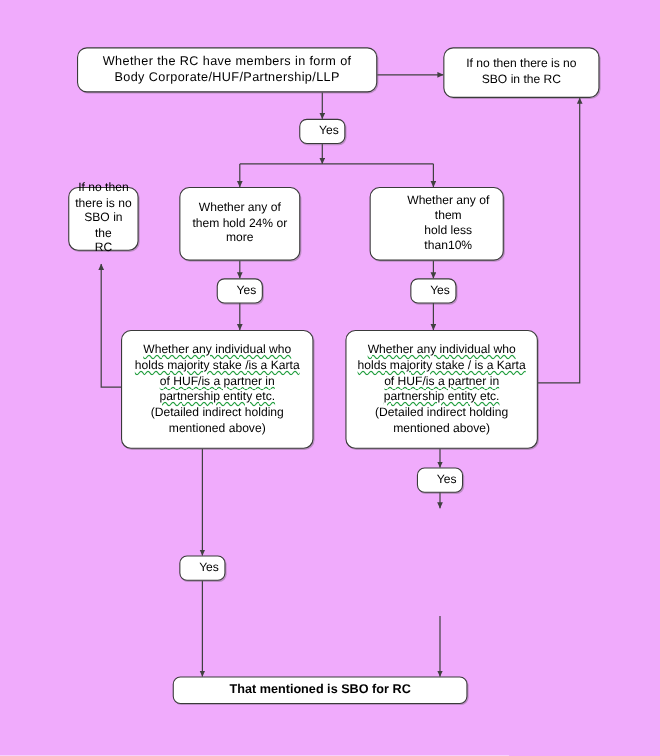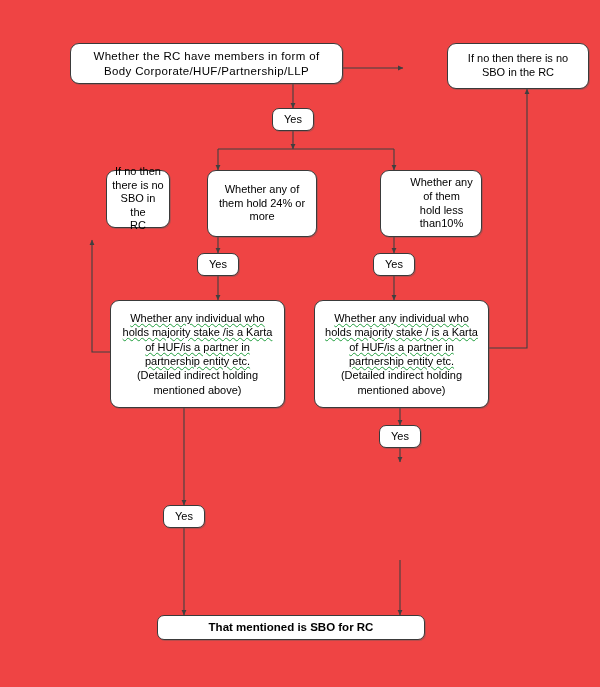--- a/index.html
+++ b/index.html
@@ -7,21 +7,21 @@
     padding: 0;
     background: #ffffff;
   }
   body {
     font-family: "Liberation Sans", sans-serif;
   }
   #canvas {
     position: relative;
     width: 600px;
     height: 687px;
-    background: #ef4444;
+    background: #f0abfc;
     overflow: hidden;
   }
   #wires {
     position: absolute;
     left: 0;
     top: 0;
     width: 600px;
     height: 687px;
     pointer-events: none;
   }
@@ -39,22 +39,22 @@
     line-height: 1.23;
     z-index: 2;
     box-shadow: 1px 1px 0 rgba(90,90,90,0.35);
   }
   .node .txt {
     display: block;
     padding: 0 5px;
     white-space: pre-line;
   }
   .n-top-question { font-size: 11.5px; letter-spacing: .35px; }
-  .n-plain { font-size: 11px; margin-left: 44px; }
-  .n-yes { font-size: 11px; border-radius: 7px; }
+  .n-plain { font-size: 11px; }
+  .n-yes { font-size: 11px; border-radius: 7px; justify-content: flex-end; }
   .n-final { font-size: 11.5px; font-weight: bold; border-radius: 7px; }
   .n-detail { font-size: 11px; line-height: 1.30; }
 
   
   .sq-green {
     text-decoration: underline;
     text-decoration-color: #1f9d3c;
     text-decoration-style: wavy;
     text-decoration-thickness: 1px;
     text-underline-offset: 1px;
@@ -129,21 +129,21 @@
 SBO in the
 RC</span>
   </div>
 
   <div class="node n-plain" style="left:163px; top:170px; width:110px; height:67px;">
     <span class="txt">Whether any of
 them hold 24% or
 more</span>
   </div>
 
-  <div class="node n-plain" style="left:336px; top:170px; width:102px; height:67px;padding-left:21px;">
+  <div class="node n-plain" style="left:336px; top:170px; width:122px; height:67px;padding-left:21px;">
     <span class="txt">Whether any of them
 hold less than10%</span>
   </div>
 
   <div class="node n-yes" style="left:197px; top:253px; width:42px; height:23px;">
     <span class="txt">Yes</span>
   </div>
 
   <div class="node n-yes" style="left:373px; top:253px; width:42px; height:23px;">
     <span class="txt">Yes</span>

